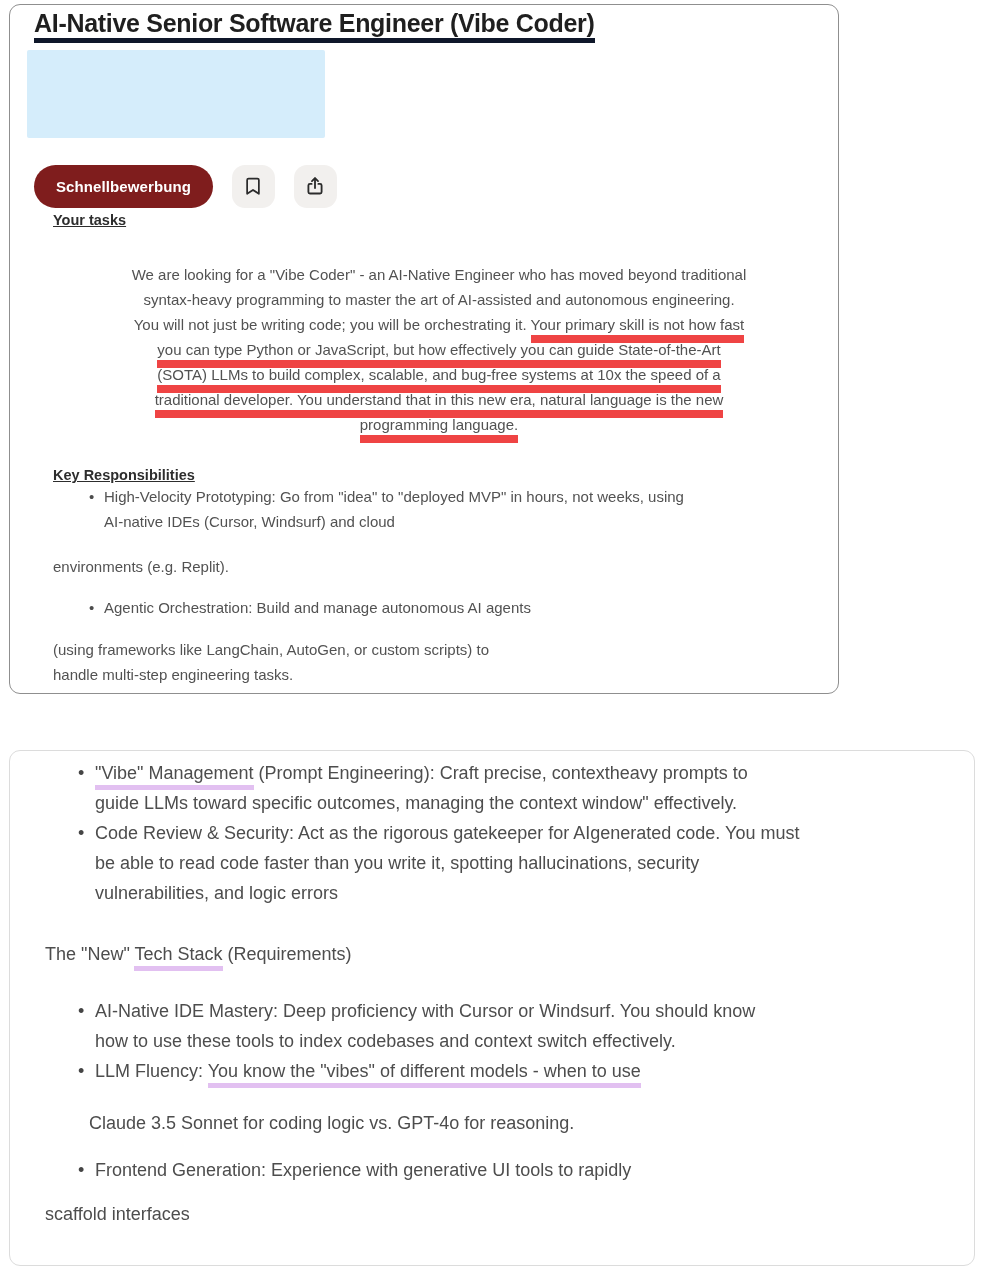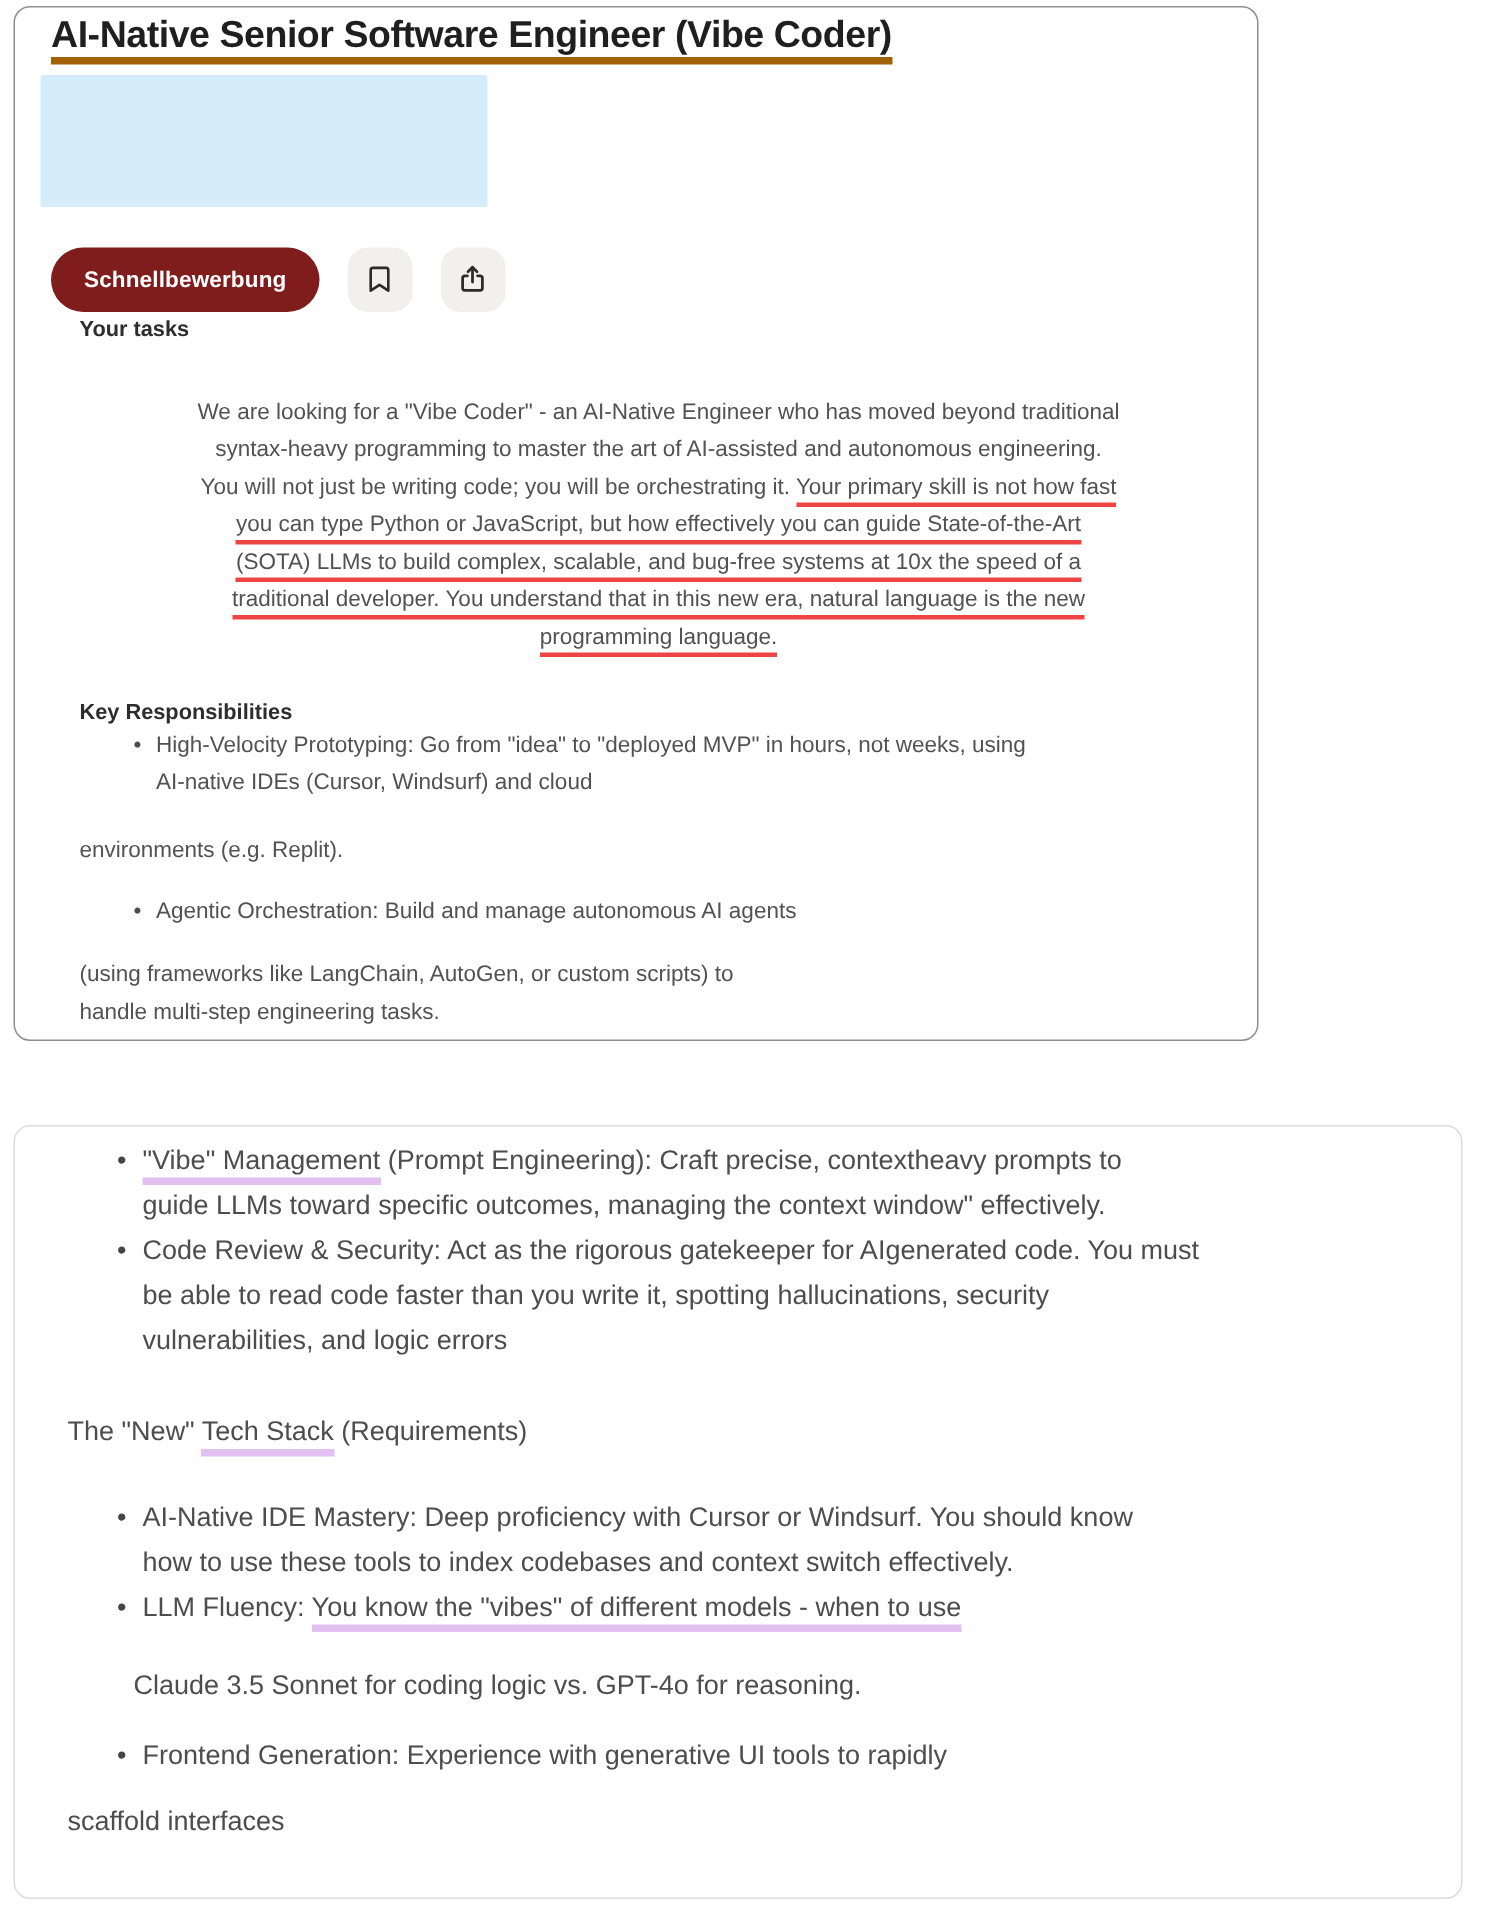--- a/index.html
+++ b/index.html
@@ -22,21 +22,21 @@
     border: 1px solid #dcdcdc; overflow: hidden;
   }
 
   
   .title {
     position: absolute; left: 24px; top: 3px;
     font-size: 25px; font-weight: bold; letter-spacing: -0.3px;
     color: #1f1f1f; line-height: 30px; white-space: nowrap;
   }
   .title .hl-title {
-    border-bottom: 5px solid #a16207; padding-bottom: 1px;
+    border-bottom: 5px solid #0f172a; padding-bottom: 1px;
   }
   .thumb {
     position: absolute; left: 17px; top: 45px;
     width: 298px; height: 88px; background: #d5edfb; border-radius: 2px;
   }
   .actions {
     position: absolute; left: 24px; top: 159px;
     display: flex; align-items: center; gap: 19px; height: 44px;
   }
   .apply-btn {
@@ -51,24 +51,24 @@
     display: flex; align-items: center; justify-content: center;
   }
   .icon-btn svg { display: block; }
 
   
   .body1 {
     position: absolute; left: 43px; top: 206px; width: 772px;
     color: #525252; font-size: 15px; line-height: 25px;
   }
   .body1 h3 {
-    font-size: 14.5px; font-weight: bold; color: #2d2d2d; line-height: 18px;
+    font-size: 14.5px; font-weight: bold; color: #2d2d2d; line-height: 18px; text-decoration: underline;
   }
   .ml { white-space: pre-line; }
-  .hl { border-bottom: 3px solid #ef4444; padding-bottom: 2px; }
+  .hl { border-bottom: 8px solid #ef4444; padding-bottom: 2px; }
 
   .body1 .intro { margin-top: 33px; text-align: center; }
   .body1 .resp-heading { margin-top: 29px; }
   .body1 ul { list-style: none; margin: 0; padding: 0 0 0 51px; }
   .body1 ul.b1 { }
   .body1 ul.b2 { margin-top: 16px; }
   .body1 li { position: relative; }
   .body1 li::before {
     content: "\2022"; position: absolute; left: -15px; color: #4c4c4c;
   }

